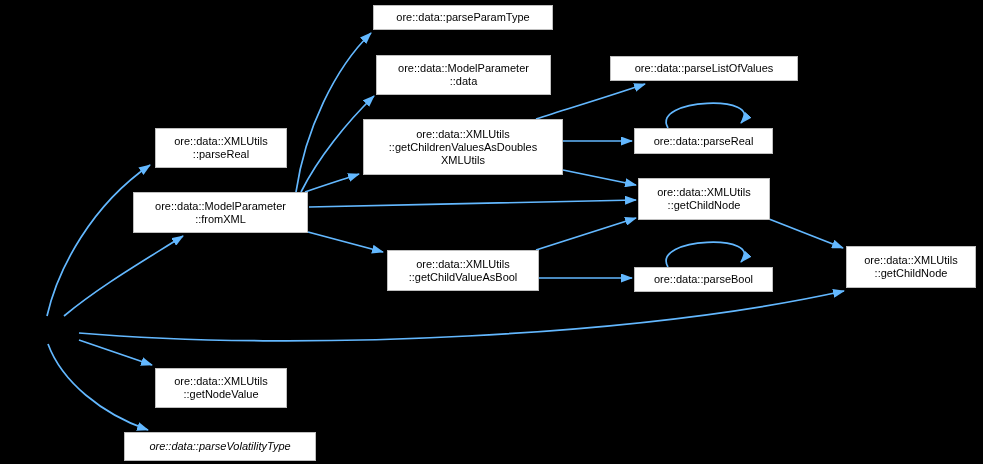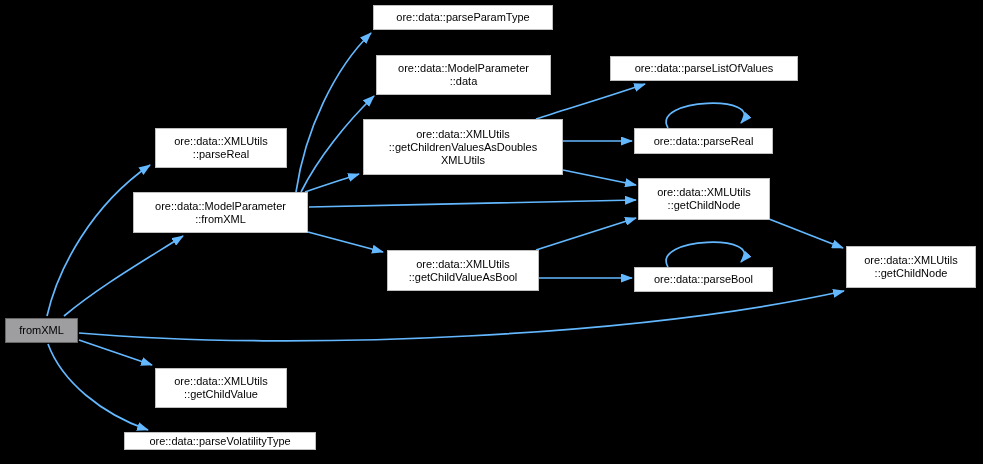--- a/index.html
+++ b/index.html
@@ -70,23 +70,20 @@
         <path d="M563,141 L632,141" fill="none" stroke="#63b8ff" stroke-width="1.7" marker-end="url(#arrowhead)"></path>
         <path d="M563,170 C587,175 612,180 636,185" fill="none" stroke="#63b8ff" stroke-width="1.7" marker-end="url(#arrowhead)"></path>
         <path d="M536,250 C568,240 602,229 636,218" fill="none" stroke="#63b8ff" stroke-width="1.7" marker-end="url(#arrowhead)"></path>
         <path d="M539,278 L632,278" fill="none" stroke="#63b8ff" stroke-width="1.7" marker-end="url(#arrowhead)"></path>
         <path d="M769,219 L843,248" fill="none" stroke="#63b8ff" stroke-width="1.7" marker-end="url(#arrowhead)"></path>
         <path d="M668,128 C650,98 766,94 741,123" fill="none" stroke="#63b8ff" stroke-width="1.7" marker-end="url(#arrowhead)"></path>
         <path d="M668,267 C650,237 766,233 741,262" fill="none" stroke="#63b8ff" stroke-width="1.7" marker-end="url(#arrowhead)"></path>
       </g>
   </svg>
   <div class="node-layer">
-      <div class="node" style="left: 5px; top: 318px; width: 73px; height: 25px; background: rgb(158, 158, 160); border: 1px solid rgb(102, 102, 102); color: rgb(0, 0, 0);">
-        <span class="line">fromXML</span>
-      </div>
       <div class="node" style="left: 155px; top: 128px; width: 132px; height: 40px; background: rgb(255, 255, 255); border: 1px solid rgb(191, 191, 191); color: rgb(0, 0, 0);">
         <span class="line">ore::data::XMLUtils</span>
         <span class="line">::parseReal</span>
       </div>
       <div class="node" style="left: 133px; top: 192px; width: 175px; height: 41px; background: rgb(255, 255, 255); border: 1px solid rgb(191, 191, 191); color: rgb(0, 0, 0);">
         <span class="line">ore::data::ModelParameter</span>
         <span class="line">::fromXML</span>
       </div>
       <div class="node" style="left: 373px; top: 5px; width: 180px; height: 25px; background: rgb(255, 255, 255); border: 1px solid rgb(191, 191, 191); color: rgb(0, 0, 0);">
         <span class="line">ore::data::parseParamType</span>
@@ -116,19 +113,19 @@
       </div>
       <div class="node" style="left: 634px; top: 267px; width: 139px; height: 25px; background: rgb(255, 255, 255); border: 1px solid rgb(191, 191, 191); color: rgb(0, 0, 0); text-align: center;">
         <span class="line">ore::data::parseBool</span>
       </div>
       <div class="node" style="left: 846px; top: 246px; width: 130px; height: 42px; background: rgb(255, 255, 255); border: 1px solid rgb(191, 191, 191); color: rgb(0, 0, 0);">
         <span class="line">ore::data::XMLUtils</span>
         <span class="line">::getChildNode</span>
       </div>
       <div class="node" style="left: 155px; top: 368px; width: 132px; height: 40px; background: rgb(255, 255, 255); border: 1px solid rgb(191, 191, 191); color: rgb(0, 0, 0);">
         <span class="line">ore::data::XMLUtils</span>
-        <span class="line">::getChildValue</span>
+        <span class="line">::getNodeValue</span>
       </div>
-      <div class="node" style="left: 124px; top: 432px; width: 192px; height: 18px; background: rgb(255, 255, 255); border: 1px solid rgb(191, 191, 191); color: rgb(0, 0, 0);">
+      <div class="node" style="left: 124px; top: 432px; width: 192px; height: 29px; background: rgb(255, 255, 255); border: 1px solid rgb(191, 191, 191); color: rgb(0, 0, 0); font-style: italic;">
         <span class="line">ore::data::parseVolatilityType</span>
       </div>
     </div>
 </div>
 
 </body></html>

